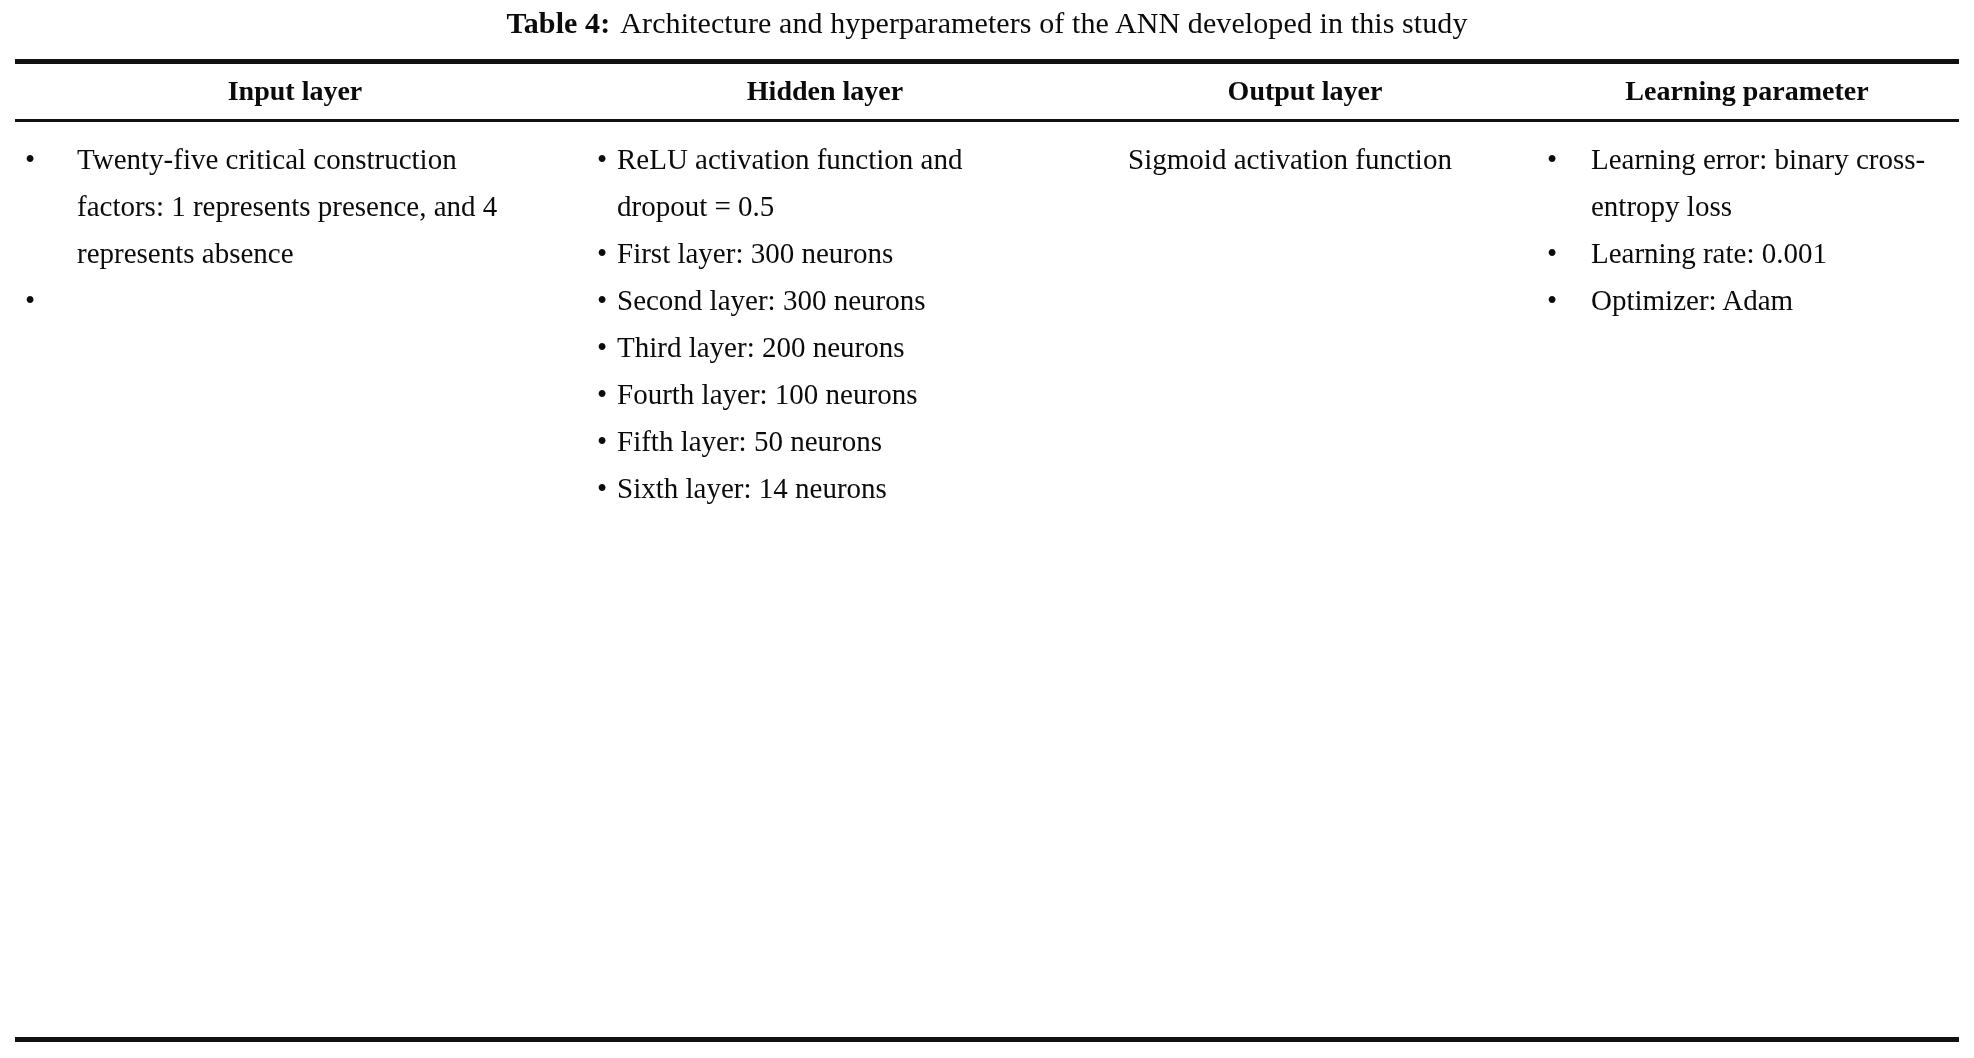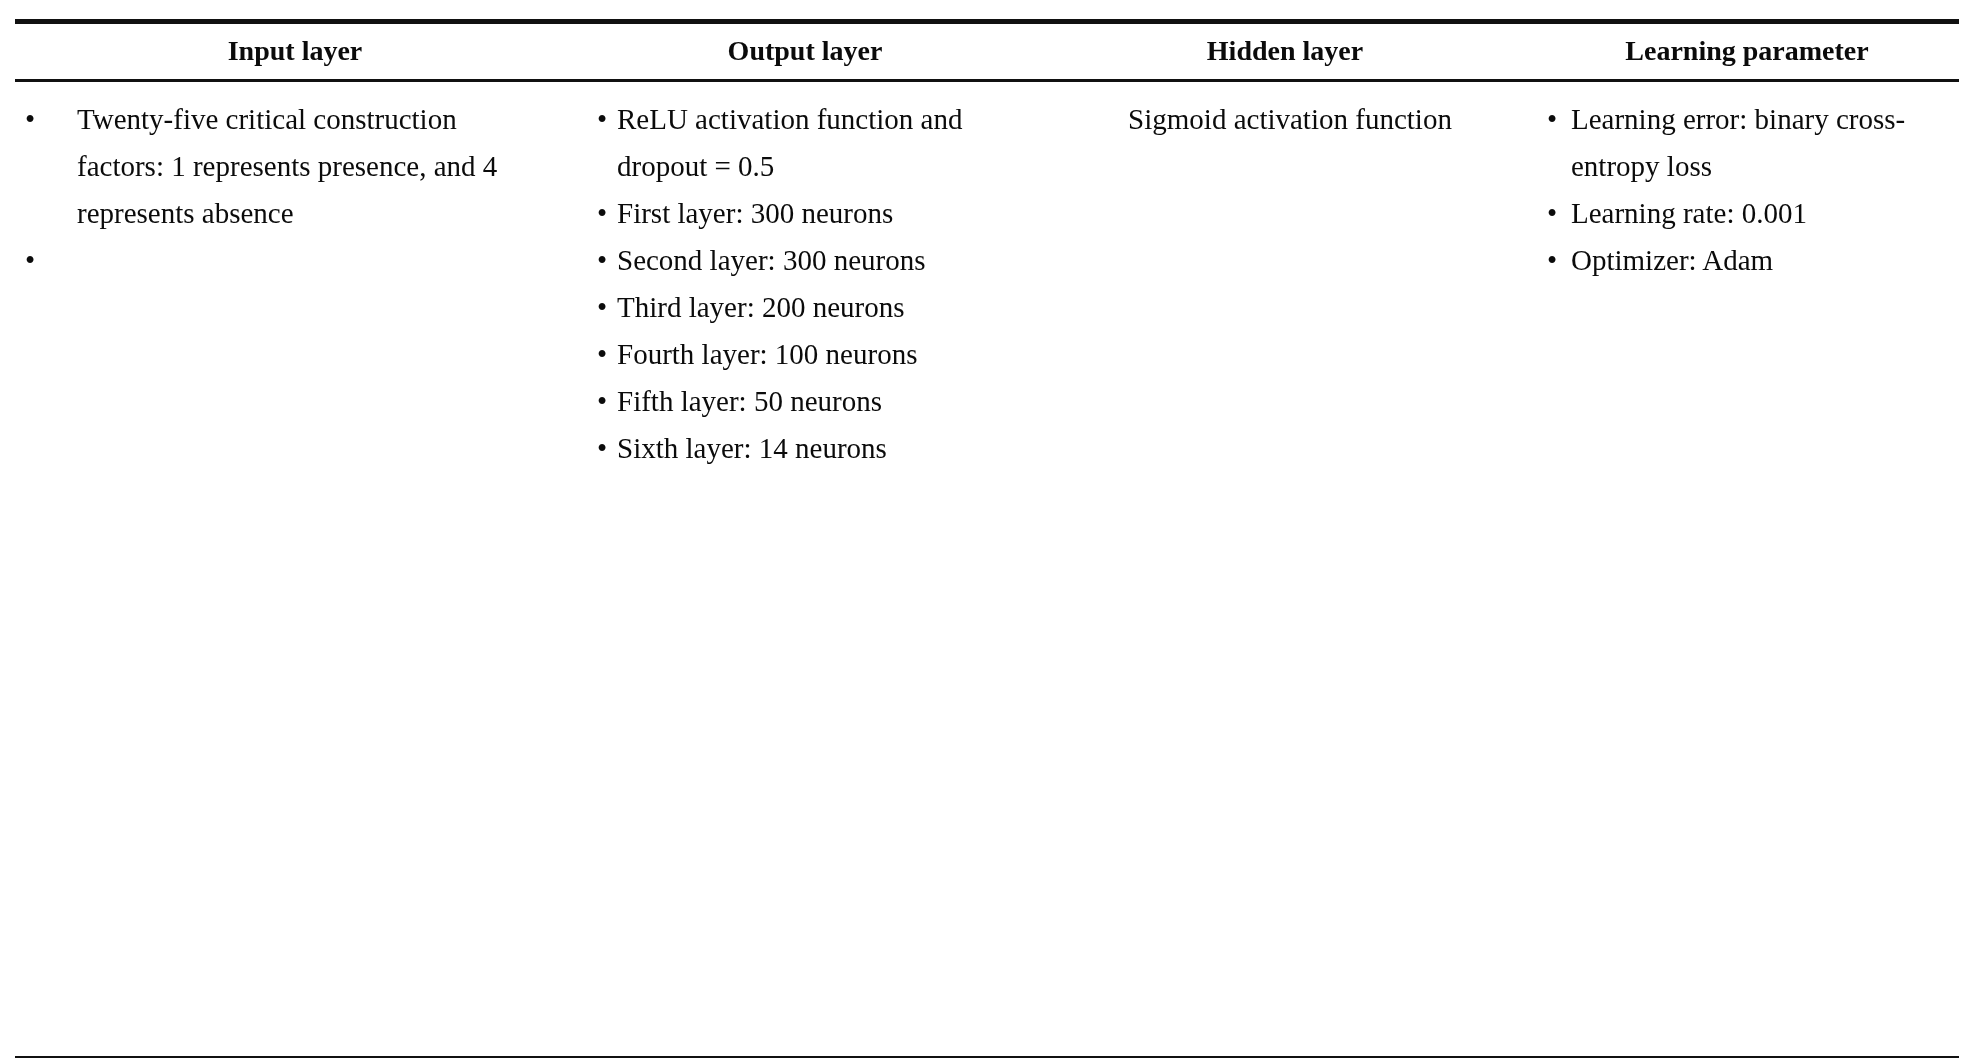--- a/index.html
+++ b/index.html
@@ -124,41 +124,44 @@
   }
 
   
   .c1 ul.bullets > li .bullet-dot { left: 10px; }
   .c1 ul.bullets > li .bullet-text { margin-left: 62px; width: 455px; }
 
   .c2 ul.bullets > li .bullet-dot { left: 22px; }
   .c2 ul.bullets > li .bullet-text { margin-left: 42px; width: 398px; }
 
   .c4 ul.bullets > li .bullet-dot { left: 12px; }
-  .c4 ul.bullets > li .bullet-text { margin-left: 36px; width: 355px; }
+  .c4 ul.bullets > li .bullet-text { margin-left: 56px; width: 355px; }
 
   
   .c3 .plain-text {
     text-align: center;
     width: 430px;
     margin-left: 0px;
   }
 </style>
 </head>
 <body>
 
 <div class="table-wrap">
 
+  <div class="caption">
+    <span class="cap-label">Table 4:</span><span class="cap-text">Architecture and hyperparameters of the ANN developed in this study</span>
+  </div>
 
   <div class="rule rule-top"></div>
 
   <div class="head-row">
     <div class="head-cell c1">Input layer</div>
+    <div class="head-cell c2">Hidden layer</div>
     <div class="head-cell c3">Output layer</div>
-    <div class="head-cell c2">Hidden layer</div>
     <div class="head-cell c4">Learning parameter</div>
   </div>
 
   <div class="rule rule-mid"></div>
 
   <div class="body-row">
 
     <div class="col c1">
       <ul class="bullets">
         <li>

